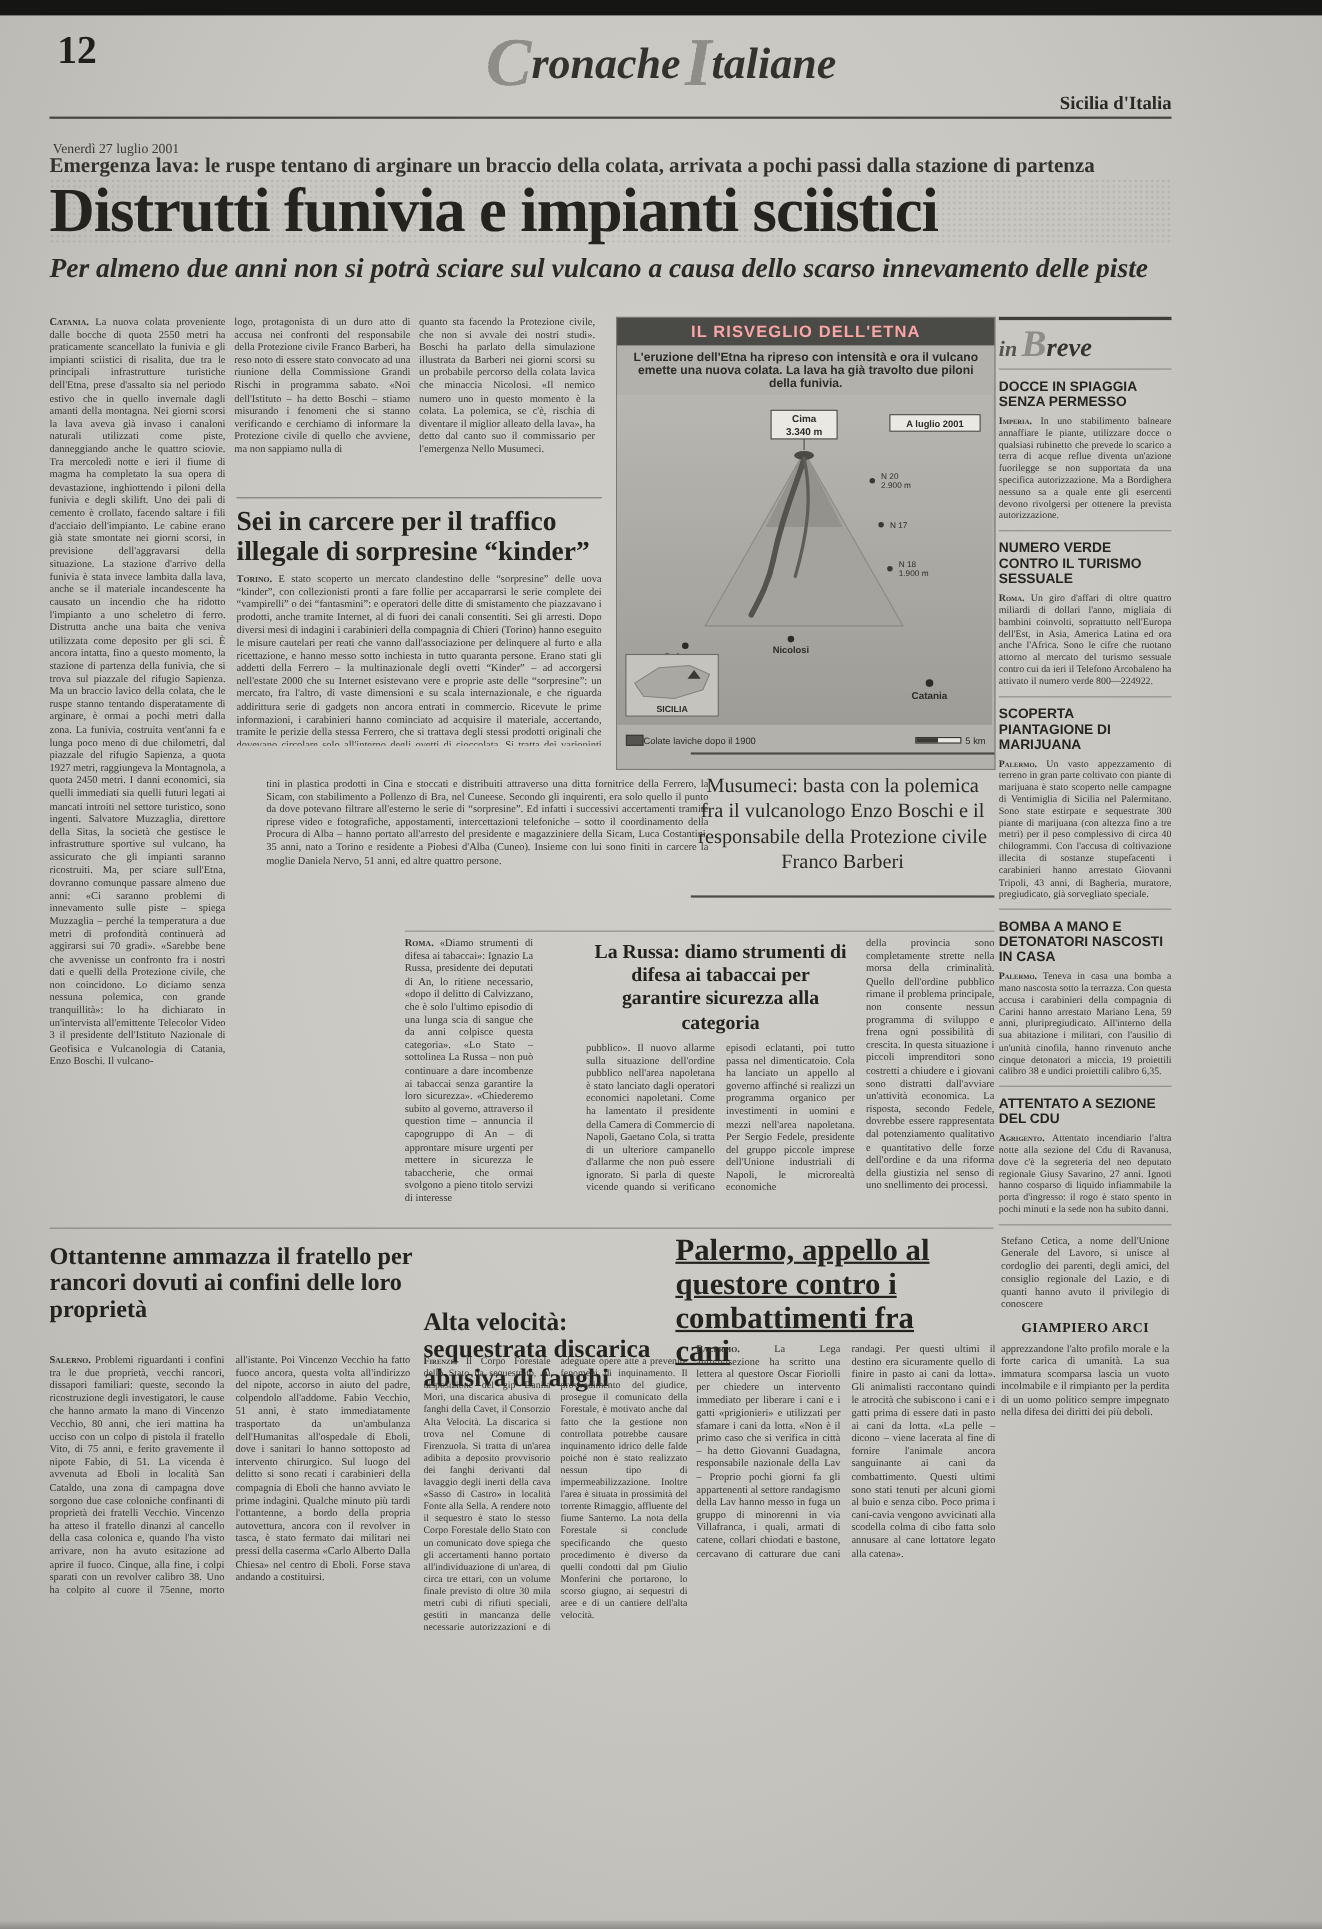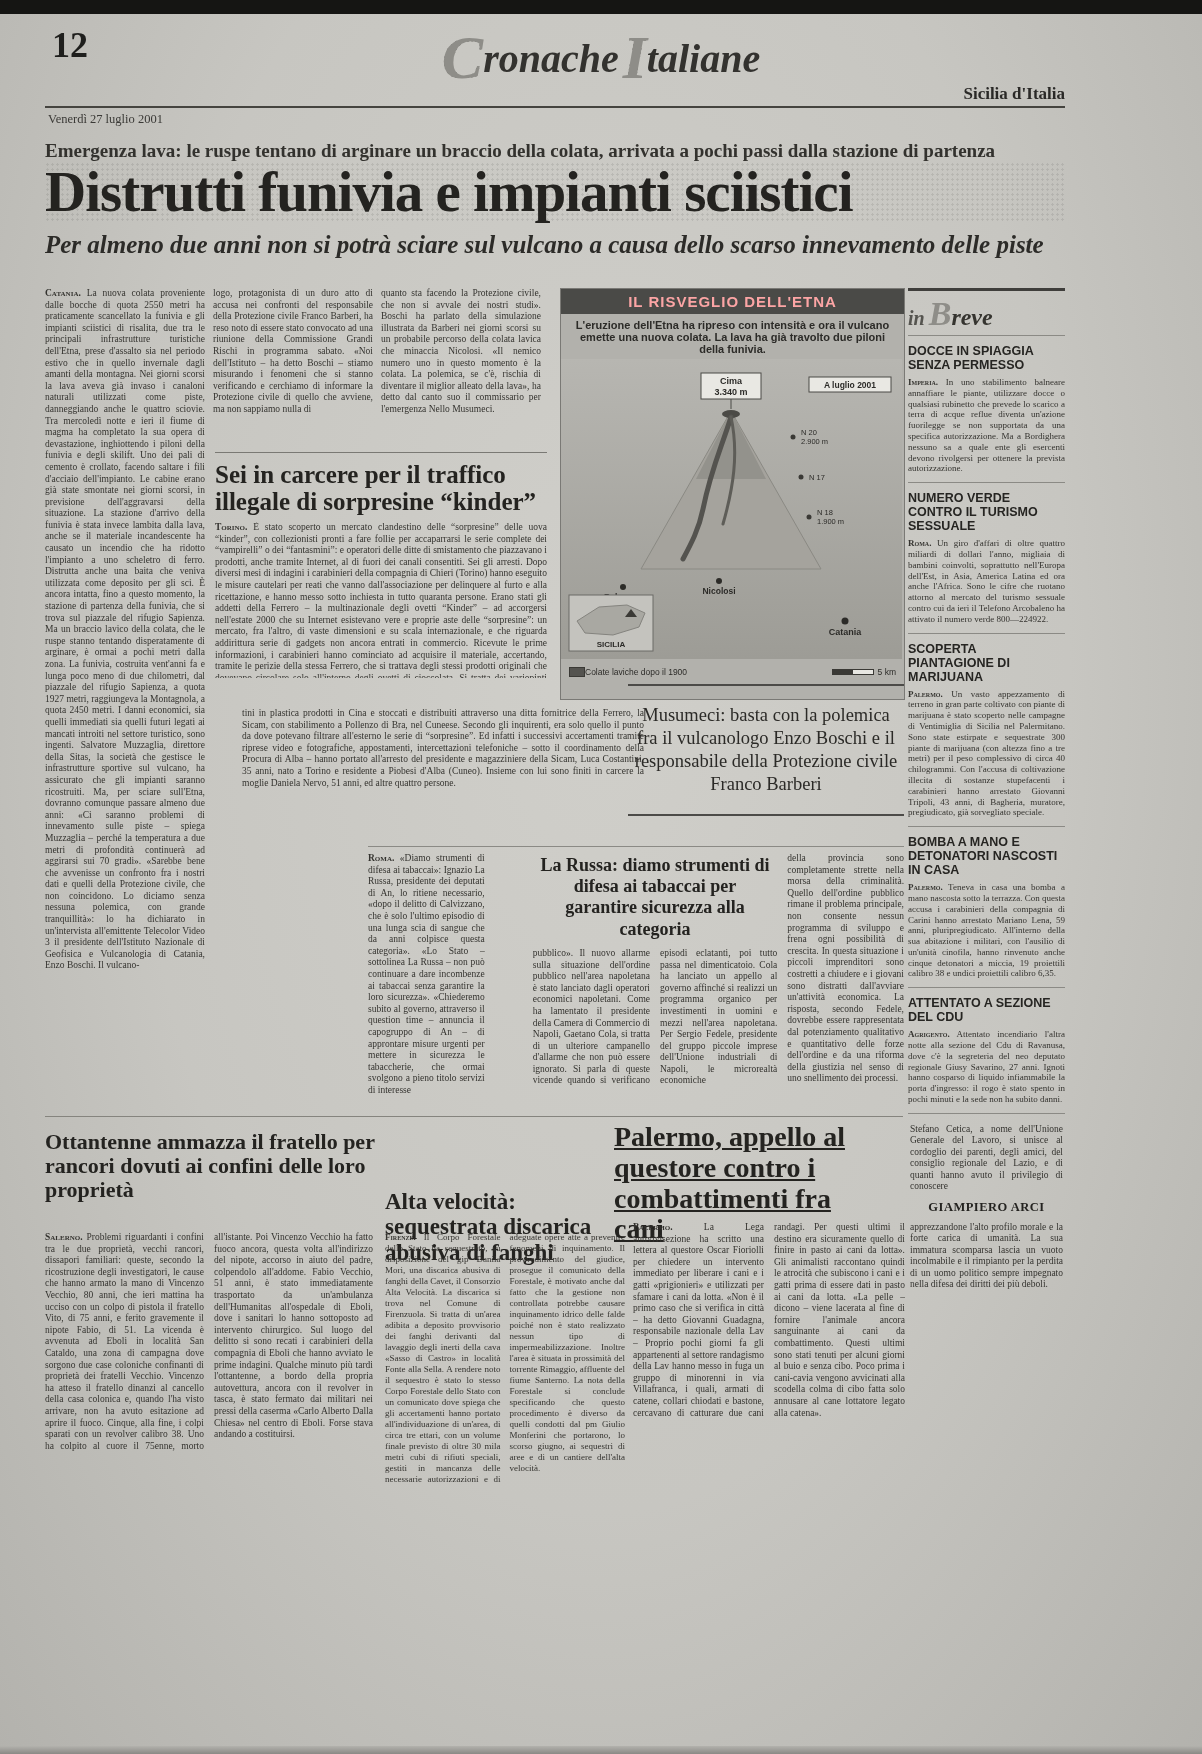--- a/index.html
+++ b/index.html
@@ -10,21 +10,21 @@
   .scan-bottom{position:absolute;left:0;bottom:0;width:100%;height:8px;background:linear-gradient(#b3b2ad,#8a8985);}
   .abs{position:absolute;}
   .page-number{left:52px;top:24px;font-size:36px;font-weight:bold;color:#1f1f1d;}
   .masthead{left:0;right:0;top:26px;text-align:center;font-style:italic;font-weight:bold;color:#4c4b48;}
   .masthead .big{font-size:62px;color:#8e8d88;line-height:1;vertical-align:-6px;
     background:radial-gradient(circle,#6f6e6a 1px,transparent 1.3px);background-size:4px 4px;
     -webkit-background-clip:text;}
   .masthead .small{font-size:40px;color:#33322f;font-style:italic;}
   .paper-name{right:137px;top:84px;font-size:17px;font-weight:bold;color:#2a2927;}
   .header-rule{left:45px;width:1020px;top:106px;border-top:2px solid #45443f;height:0;}
-  .issue-date{left:48px;top:112px;font-size:12.5px;color:#3a3936;}
+  .issue-date{left:48px;top:128px;font-size:12.5px;color:#3a3936;}
   .kicker{left:45px;width:1020px;top:140px;font-size:19px;font-weight:bold;color:#33322e;}
   .headline{left:45px;width:1020px;top:162px;font-size:57px;line-height:1.05;font-weight:bold;
     letter-spacing:-1px;color:#242320;
     background:radial-gradient(circle, rgba(40,40,38,.10) 1px, transparent 1.4px);background-size:5px 5px;}
   .subhead{left:45px;width:1020px;top:231px;font-size:25px;font-style:italic;font-weight:bold;color:#2c2b28;}
   .body-text{font-size:9.5px;line-height:11.6px;text-align:justify;color:#34332f;overflow:hidden;}
   .dateline{font-weight:bold;font-variant:small-caps;}
   .col1{left:45px;top:288px;width:160px;height:822px;}
   .col2{left:213px;top:288px;width:160px;height:158px;}
   .col3{left:381px;top:288px;width:160px;height:158px;}

